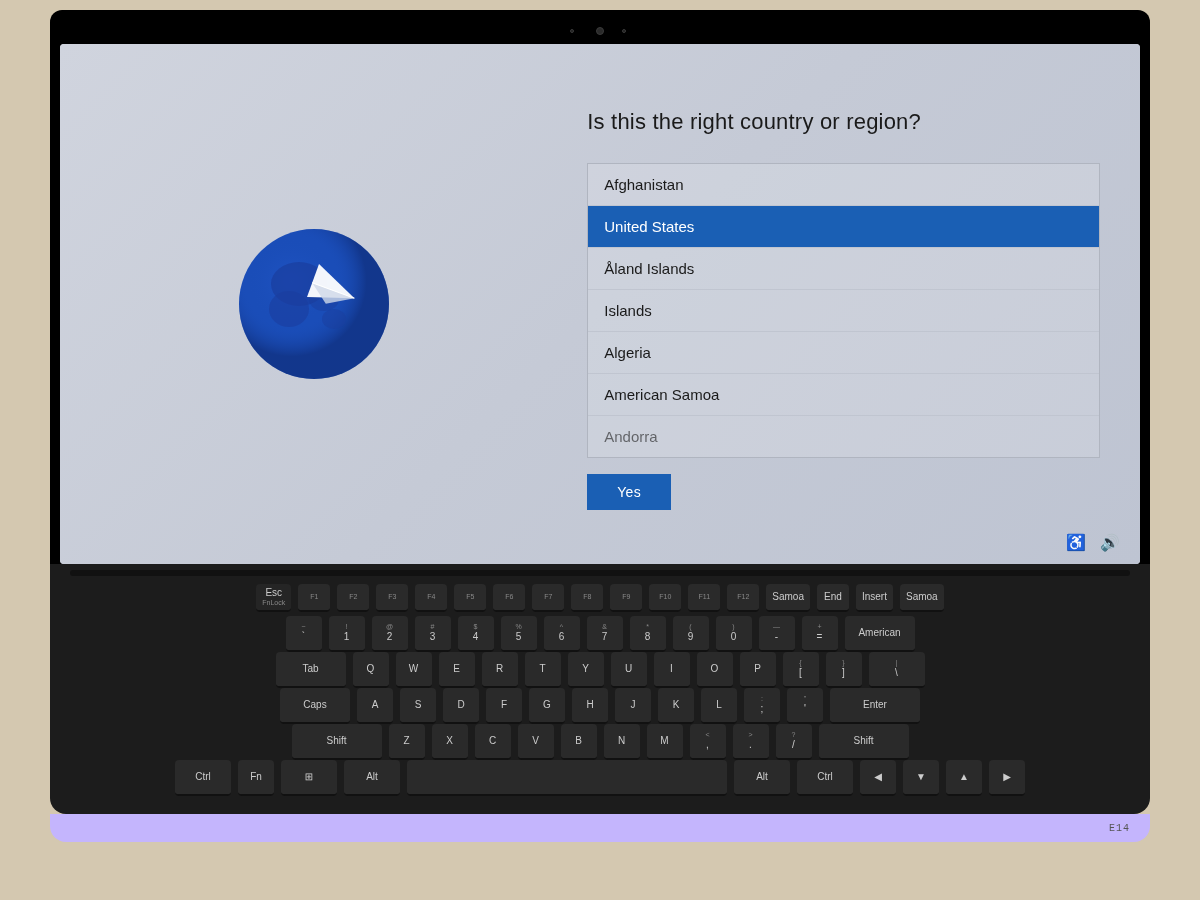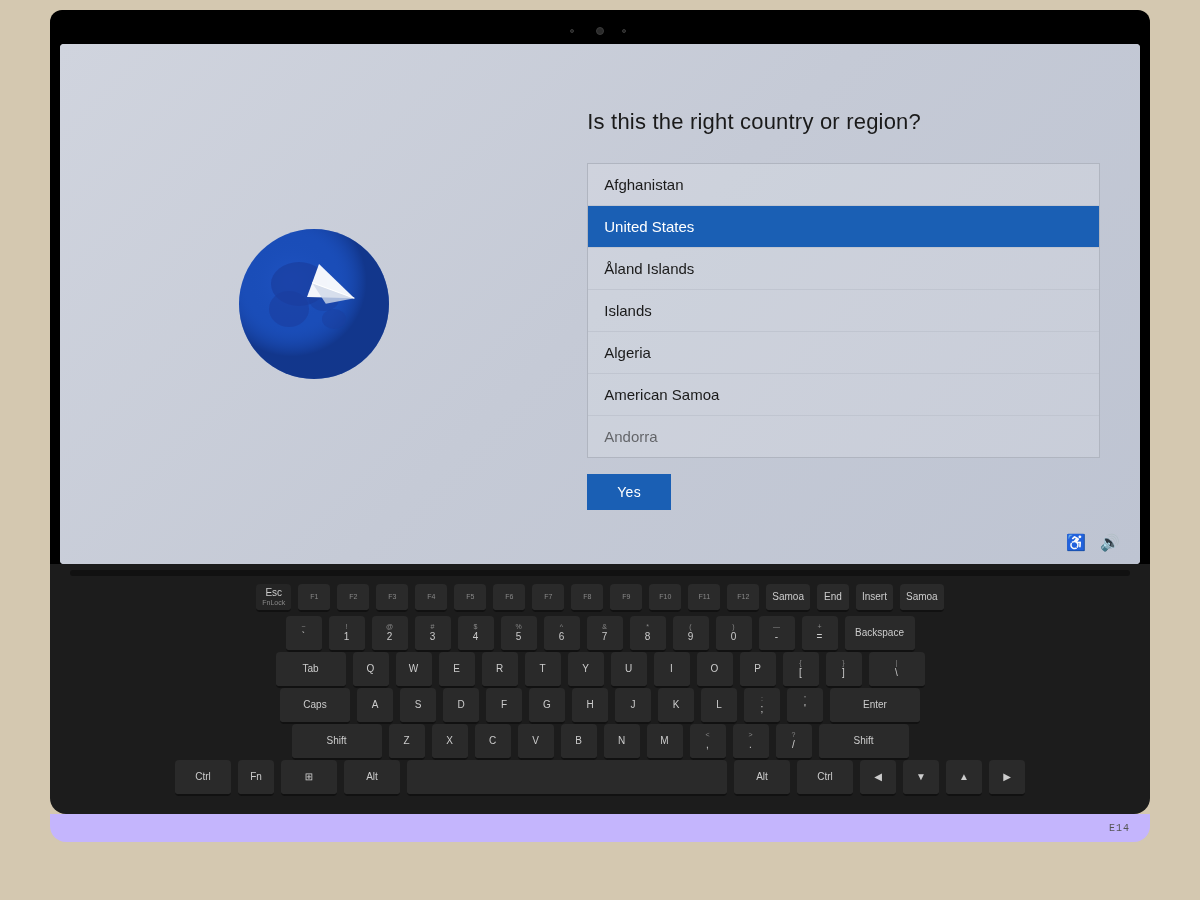--- a/index.html
+++ b/index.html
@@ -424,21 +424,21 @@
       </div>
     <div class="key">
         <span class="sub-char">—</span>
         <span class="main-char">-</span>
       </div>
     <div class="key">
         <span class="sub-char">+</span>
         <span class="main-char">=</span>
       </div>
     <div class="key wide wider">
-        <span class="main-char">Backspace</span>
+        <span class="main-char">American</span>
       </div>
   </div>
 
   <div class="key-row">
     <div class="key wider">
         <span class="main-char">Tab</span>
       </div>
     <div class="key">
         <span class="main-char">Q</span>
       </div>

